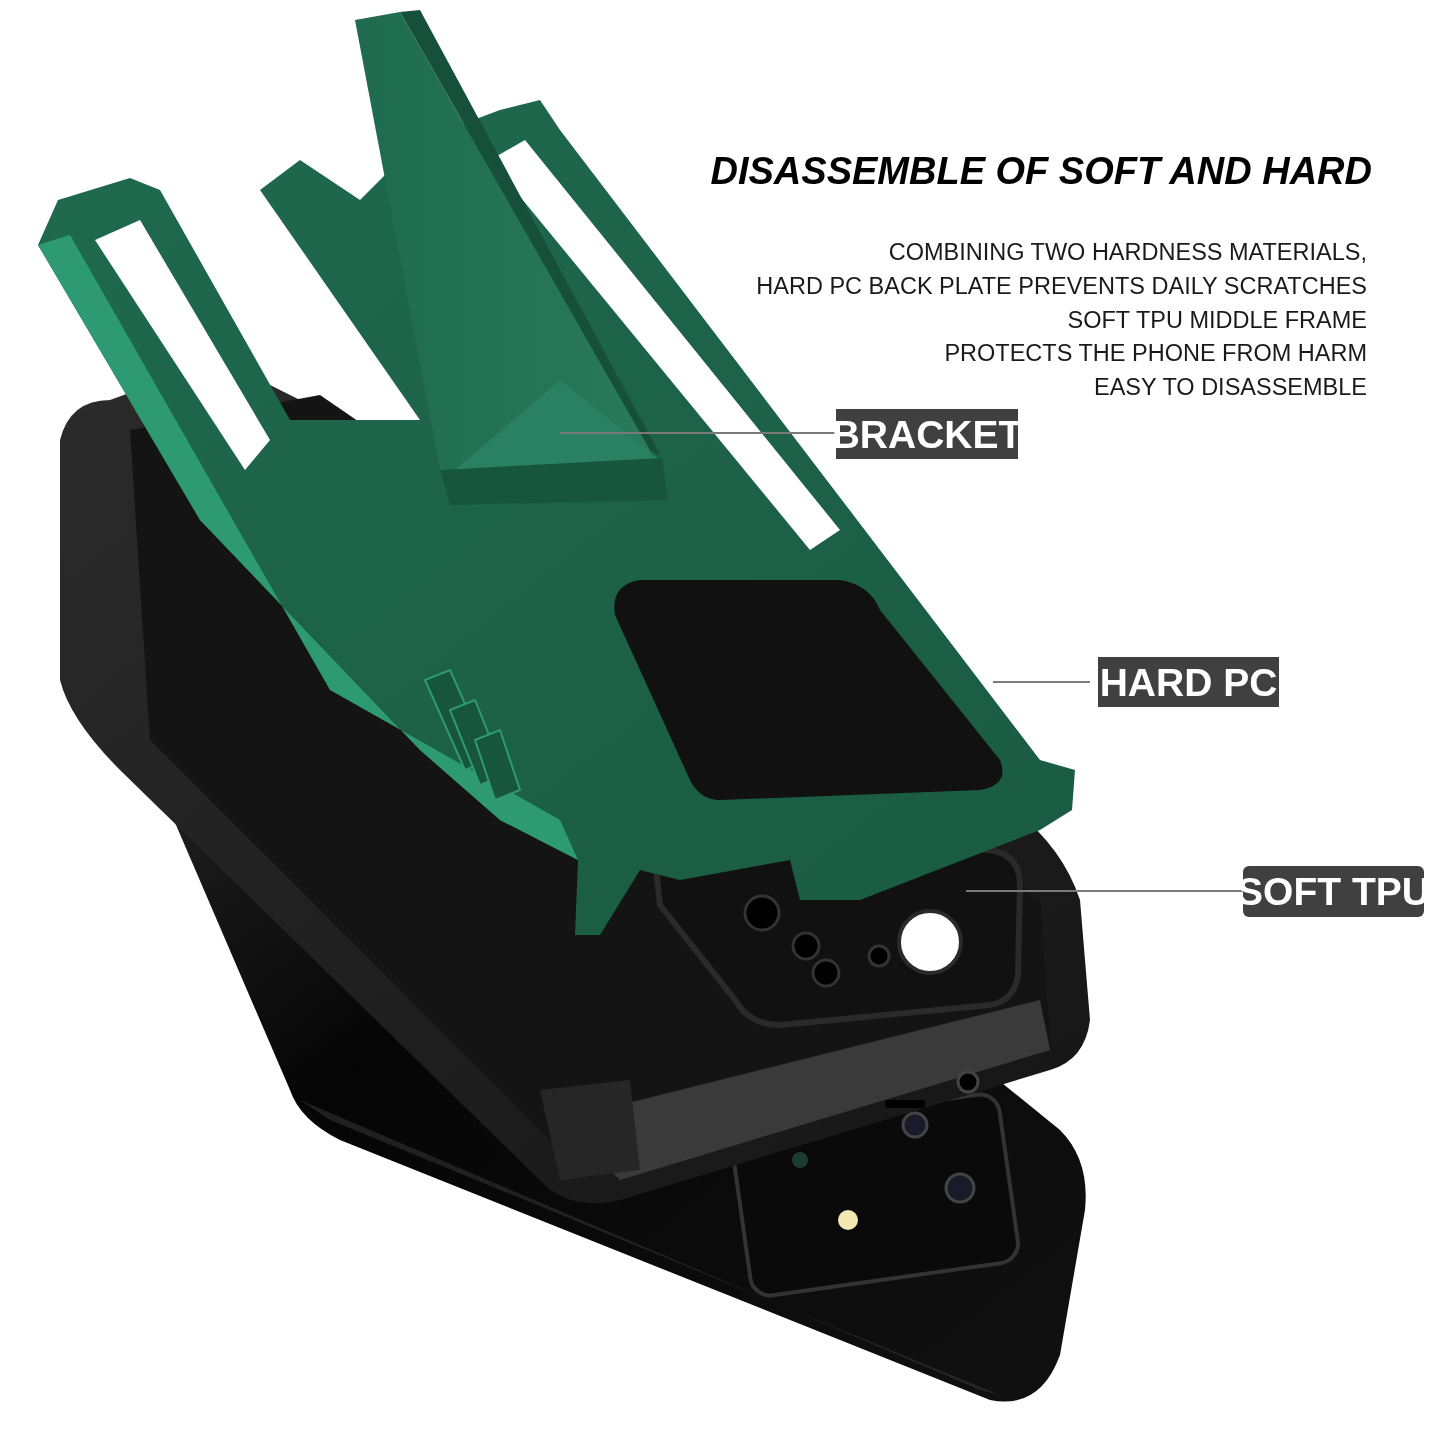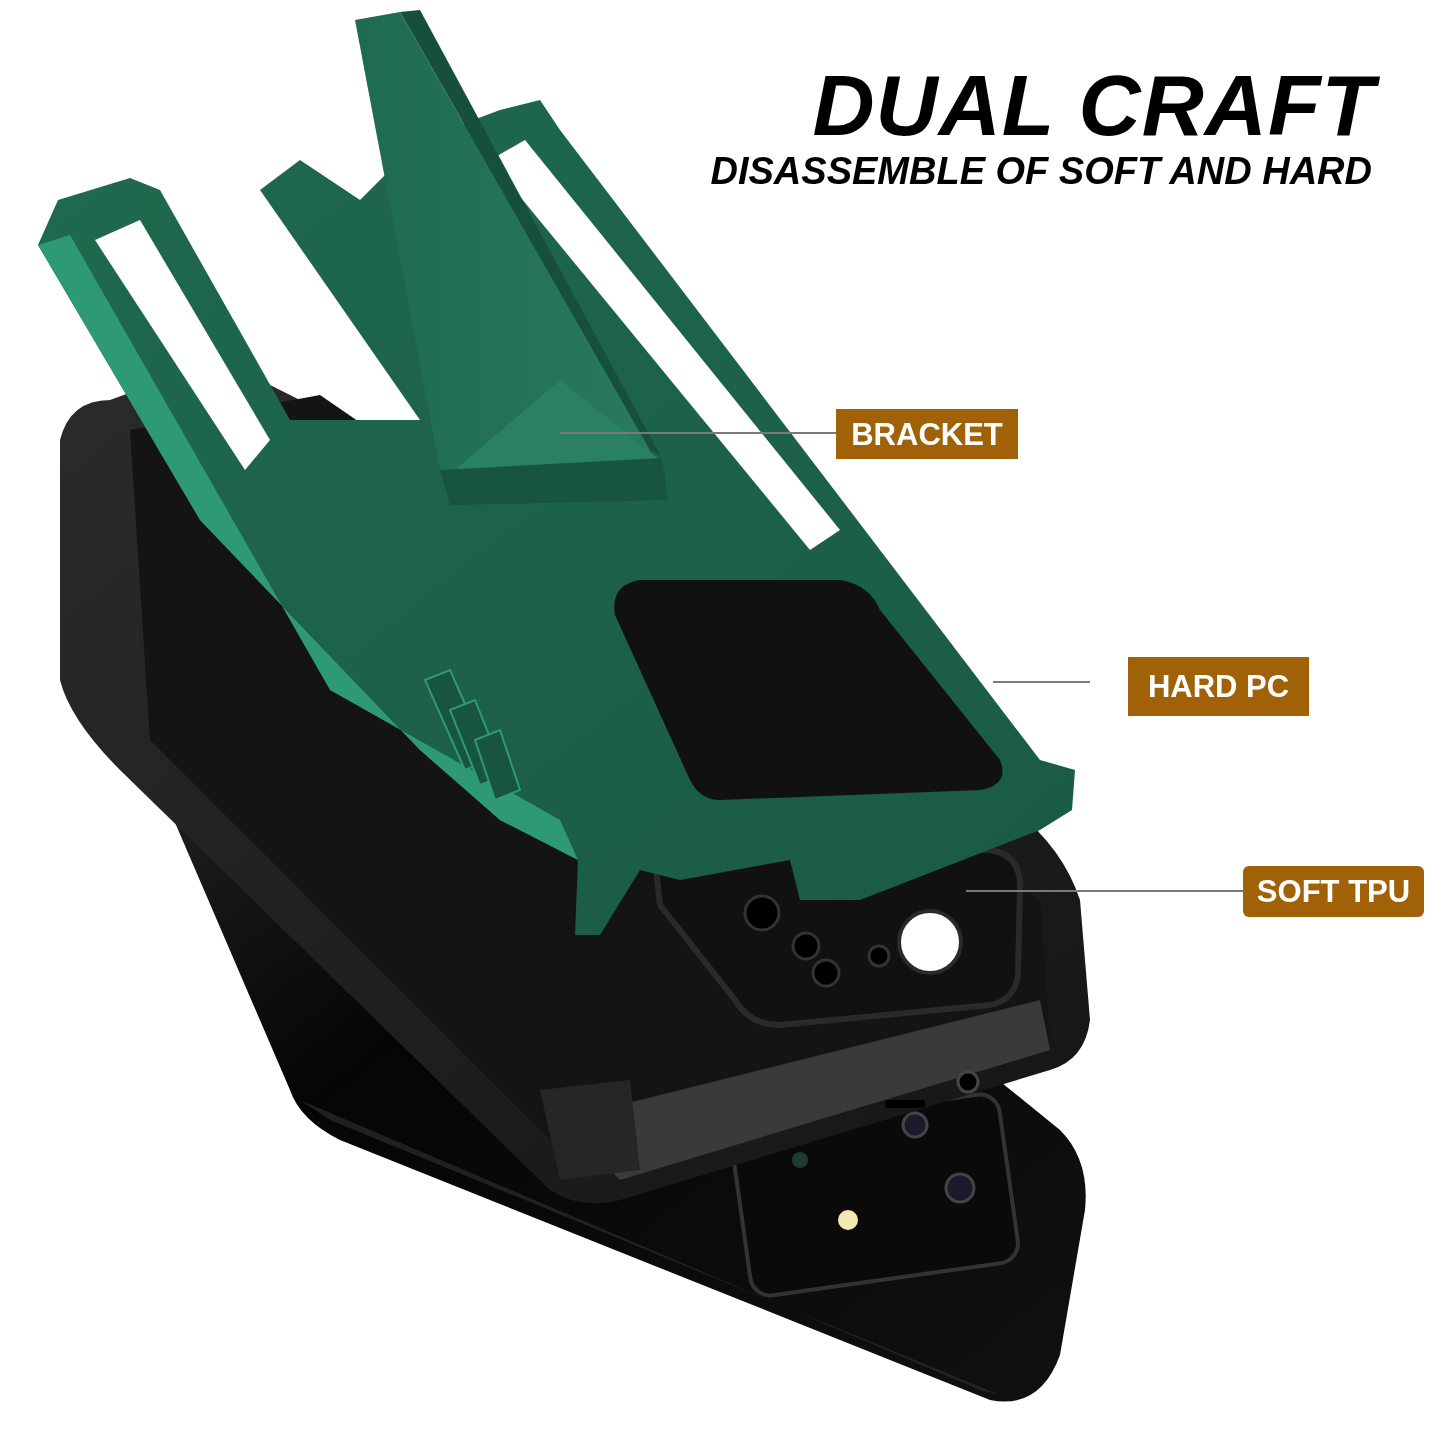--- a/index.html
+++ b/index.html
@@ -17,22 +17,22 @@
     position: absolute; right: 73px; top: 152px;
     font-size: 38px; font-weight: bold; font-style: italic; color: #000;
     line-height: 1; white-space: nowrap;
   }
   .desc {
     position: absolute; right: 78px; top: 236px; text-align: right;
     font-size: 23.5px; color: #1a1a1a; line-height: 33.8px; white-space: nowrap;
   }
   .desc div { margin: 0; }
   .callout-label {
-    position: absolute; background: #a16207; color: #ffffff;
-    font-weight: bold; font-size: 31px; line-height: 1; white-space: nowrap;
+    position: absolute; background: #404040; color: #ffffff;
+    font-weight: bold; font-size: 39px; line-height: 1; white-space: nowrap;
     display: flex; align-items: center; justify-content: center;
   }
 </style>
 </head>
 <body>
 
 <div class="canvas">
 
   <svg class="art" viewBox="0 0 1445 1445">
     <defs>
@@ -102,20 +102,26 @@
         <path d="M450 710 L475 700 L505 775 L480 785 Z"></path>
         <path d="M475 740 L500 730 L520 790 L495 800 Z"></path>
       </g>
     </g>
 
     <line x1="560" y1="433" x2="836" y2="433" stroke="#7a7a7a" stroke-width="2"></line>
     <line x1="993" y1="682" x2="1090" y2="682" stroke="#7a7a7a" stroke-width="2"></line>
     <line x1="966" y1="891" x2="1243" y2="891" stroke="#7a7a7a" stroke-width="2"></line>
   </svg>
 
-  <div class="title">DUAL CRAFT</div>
   <div class="subtitle">DISASSEMBLE OF SOFT AND HARD</div>
 
+  <div class="desc">
+    <div>COMBINING TWO HARDNESS MATERIALS,</div>
+    <div>HARD PC BACK PLATE PREVENTS DAILY SCRATCHES</div>
+    <div>SOFT TPU MIDDLE FRAME</div>
+    <div>PROTECTS THE PHONE FROM HARM</div>
+    <div>EASY TO DISASSEMBLE</div>
+  </div>
 
   <div class="callout-label" style="left:836px; top:409px; width:182px; height:50px;">BRACKET</div>
-  <div class="callout-label" style="left:1128px; top:657px; width:181px; height:59px;">HARD PC</div>
+  <div class="callout-label" style="left:1098px; top:657px; width:181px; height:50px;">HARD PC</div>
   <div class="callout-label" style="left:1243px; top:866px; width:181px; height:51px;border-radius:6px;">SOFT TPU</div>
 </div>
 
 </body></html>

